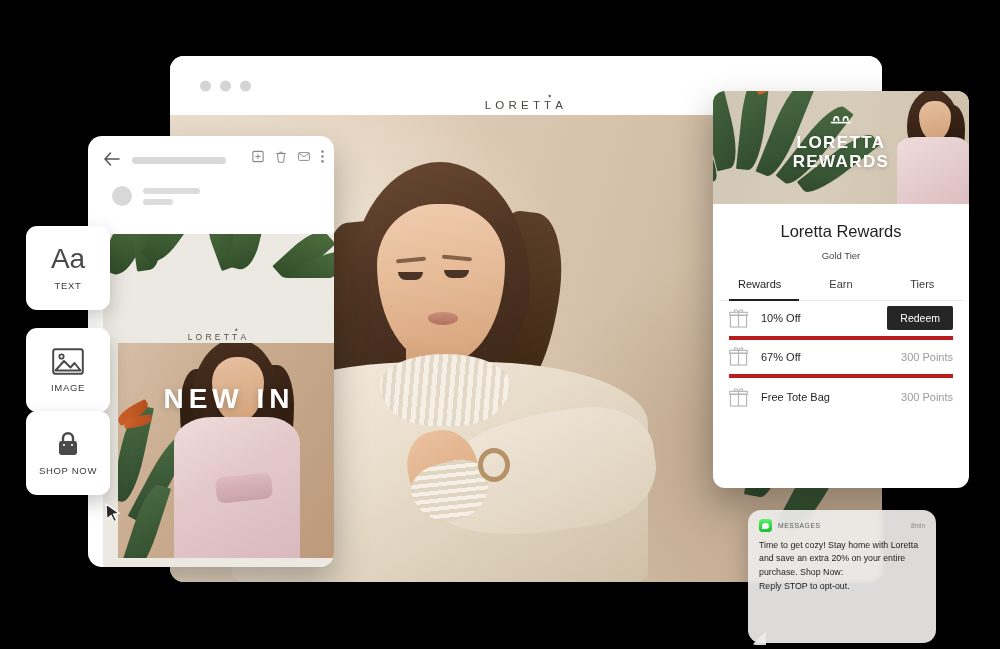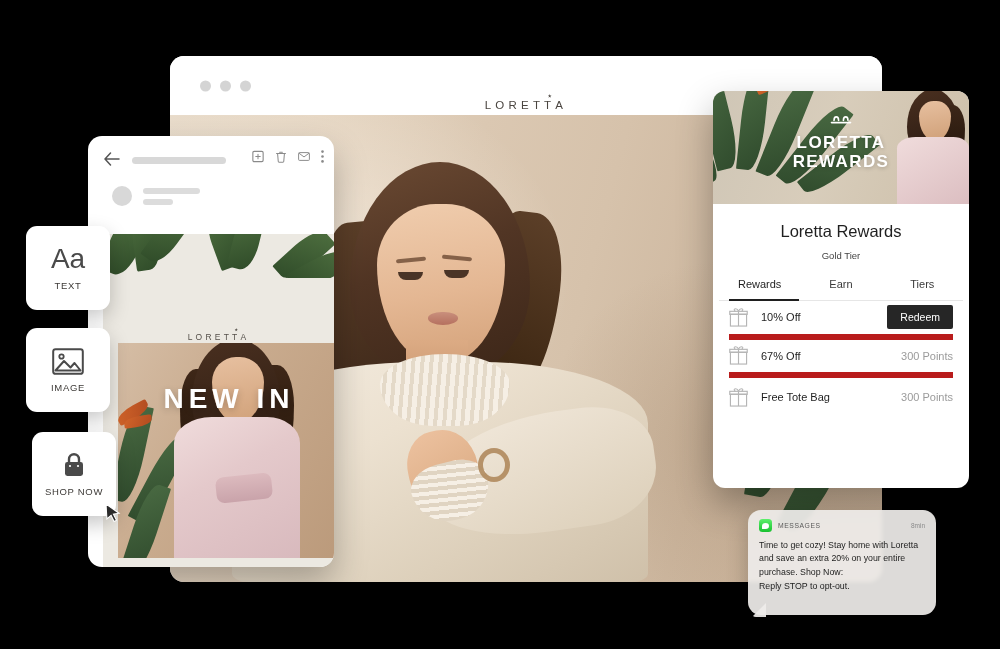--- a/index.html
+++ b/index.html
@@ -204,21 +204,21 @@
     background:#fff; border-radius:11px;
     box-shadow:0 8px 20px rgba(0,0,0,0.22);
     display:flex; flex-direction:column; align-items:center; justify-content:center;
     cursor:pointer;
   }
   .tool-card .tc-label {
     margin-top:7px; font-size:9.5px; letter-spacing:.7px; color:#3d3a37;
   }
   #tool-text { top:226px; }
   #tool-image { top:328px; }
-  #tool-shop { top:432px;margin-left:6px; }
+  #tool-shop { top:411px; }
   .aa-glyph { font-size:28px; color:#4a4a4a; font-family:"Liberation Sans", sans-serif; line-height:1; }
 
   .cursor { position:absolute; left:105px; top:503px; width:16px; height:20px; }
 
   
   .rewards {
     position:absolute; left:713px; top:91px;
     width:256px; height:397px;
     background:#fff; border-radius:12px;
     box-shadow:0 16px 36px rgba(0,0,0,0.30);
@@ -247,36 +247,36 @@
   .rw-title { text-align:center; font-size:16.5px; color:#1f1f1f; margin-top:18px; font-weight:400; }
   .rw-tier { text-align:center; font-size:9.5px; color:#444; margin-top:9px; }
   .rw-greeting { text-align:center; font-size:9.5px; color:#8e8e8e; margin-top:4px; }
   .rw-tabs { display:flex; margin-top:17px; padding:0 6px; position:relative; }
   .rw-tab { flex:1; text-align:center; font-size:11px; color:#1f1f1f; padding-bottom:10px; cursor:pointer; }
   .rw-tab.inactive { color:#3a3a3a; }
   .rw-tabline { height:1px; background:#e6e6e6; margin:0 6px; position:relative; }
   .rw-tabline::after { content:""; position:absolute; left:10px; top:-1px; width:70px; height:2px; background:#1f1f1f; }
   .rw-row {
     display:flex; align-items:center; height:38.5px;
-    margin:0 16px; border-bottom:6px solid #b91c1c; cursor:pointer;
+    margin:0 16px; border-bottom:4px solid #b91c1c; cursor:pointer;
   }
   .rw-row:last-child { border-bottom:none; }
   .rw-gift { width:19px; height:19px; flex:0 0 19px; margin-right:13px; }
   .rw-name { flex:1; font-size:11px; color:#1f1f1f; }
   .rw-points { font-size:11px; color:#9b9b9b; }
   .rw-redeem {
     background:#262626; color:#fff; border:none; cursor:pointer;
     font-size:10.5px; padding:6px 13px; border-radius:2px;
     font-family:"Liberation Sans", sans-serif;
   }
 
   
   .sms {
     position:absolute; left:748px; top:510px;
-    width:188px; height:105px;
+    width:188px; height:133px;
     background:rgba(238,236,233,0.93);
     border-radius:13px;
     box-shadow:0 8px 22px rgba(0,0,0,0.24);
     padding:9px 11px 0 11px;
     backdrop-filter: blur(2px);
   }
   .sms-head { display:flex; align-items:center; }
   .sms-app-icon {
     width:13px; height:13px; border-radius:3.5px;
     background:linear-gradient(#5df06c,#18c02f);

